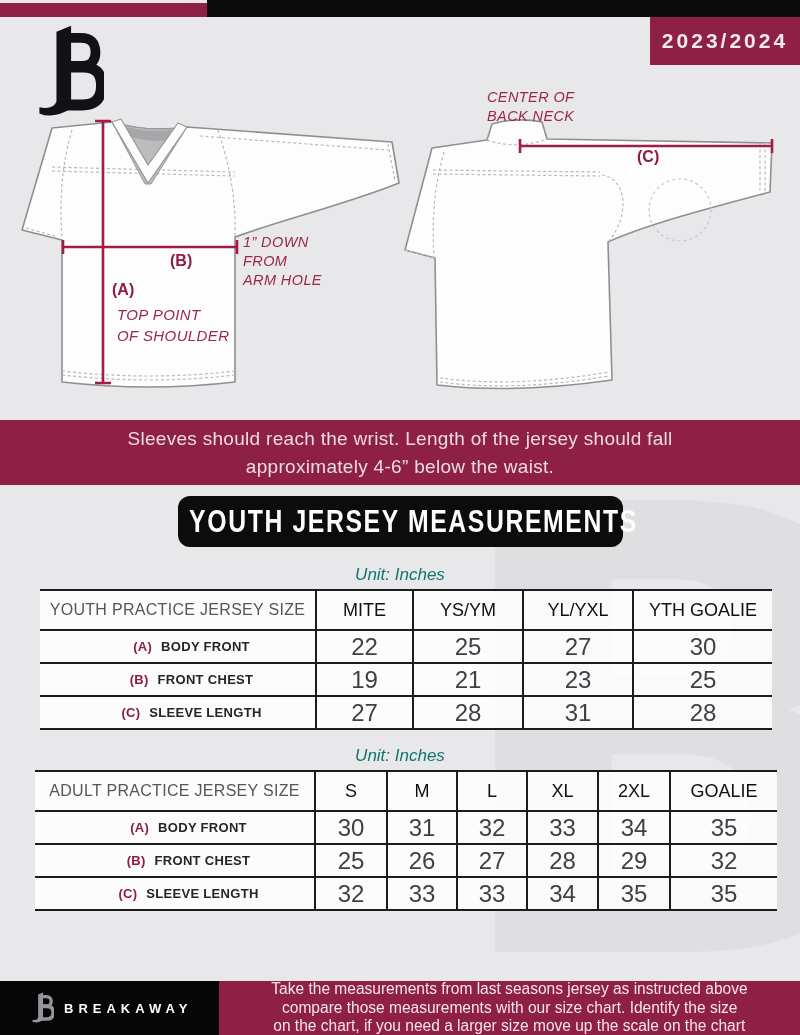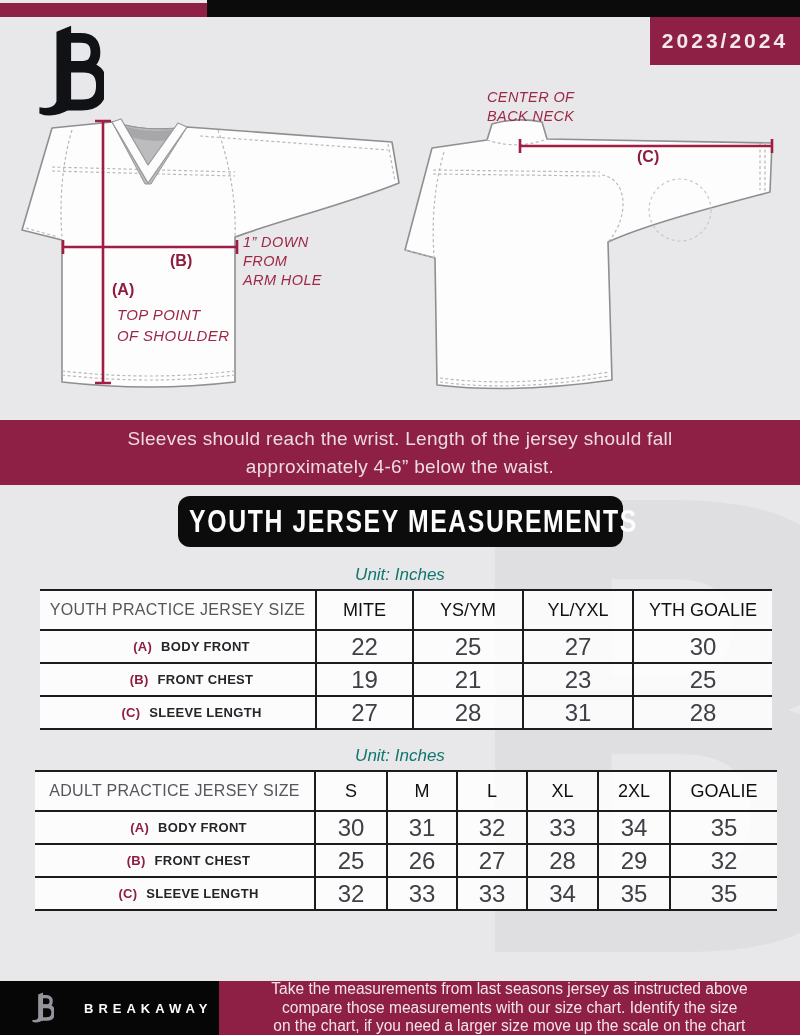--- a/index.html
+++ b/index.html
@@ -59,21 +59,21 @@
   .size-table td.label-cell{text-align:center;padding-left:28px;font-size:13px;font-weight:bold;color:#232529;letter-spacing:.3px;}
   .tag{color:#8e1d3f;font-weight:bold;margin-right:9px;}
   
   .watermark{
     position:absolute;left:438px;top:428px;z-index:1;font-family:"DejaVu Sans",sans-serif;
     font-size:620px;font-weight:bold;color:#dfdfe2;line-height:1;pointer-events:none;
   }
   
   .footer-black{
     position:absolute;left:0;top:981px;width:219px;height:54px;background:#060607;z-index:3;
-    display:flex;align-items:center;padding-left:0;gap:20px;
+    display:flex;align-items:center;padding-left:0;
   }
   .footer-black .brand{color:#fbfbfb;font-size:13px;font-weight:bold;letter-spacing:5px;margin-left:10px;white-space:nowrap;}
   .footer-note{
     position:absolute;left:219px;top:981px;width:581px;height:54px;background:#8e2045;z-index:3;
     display:flex;flex-direction:column;justify-content:center;align-items:center;
   }
   .footer-note div{color:#f2e5ea;font-size:16px;line-height:18.5px;white-space:nowrap;transform:scaleX(.97);}
 </style>
 </head>
 <body>

